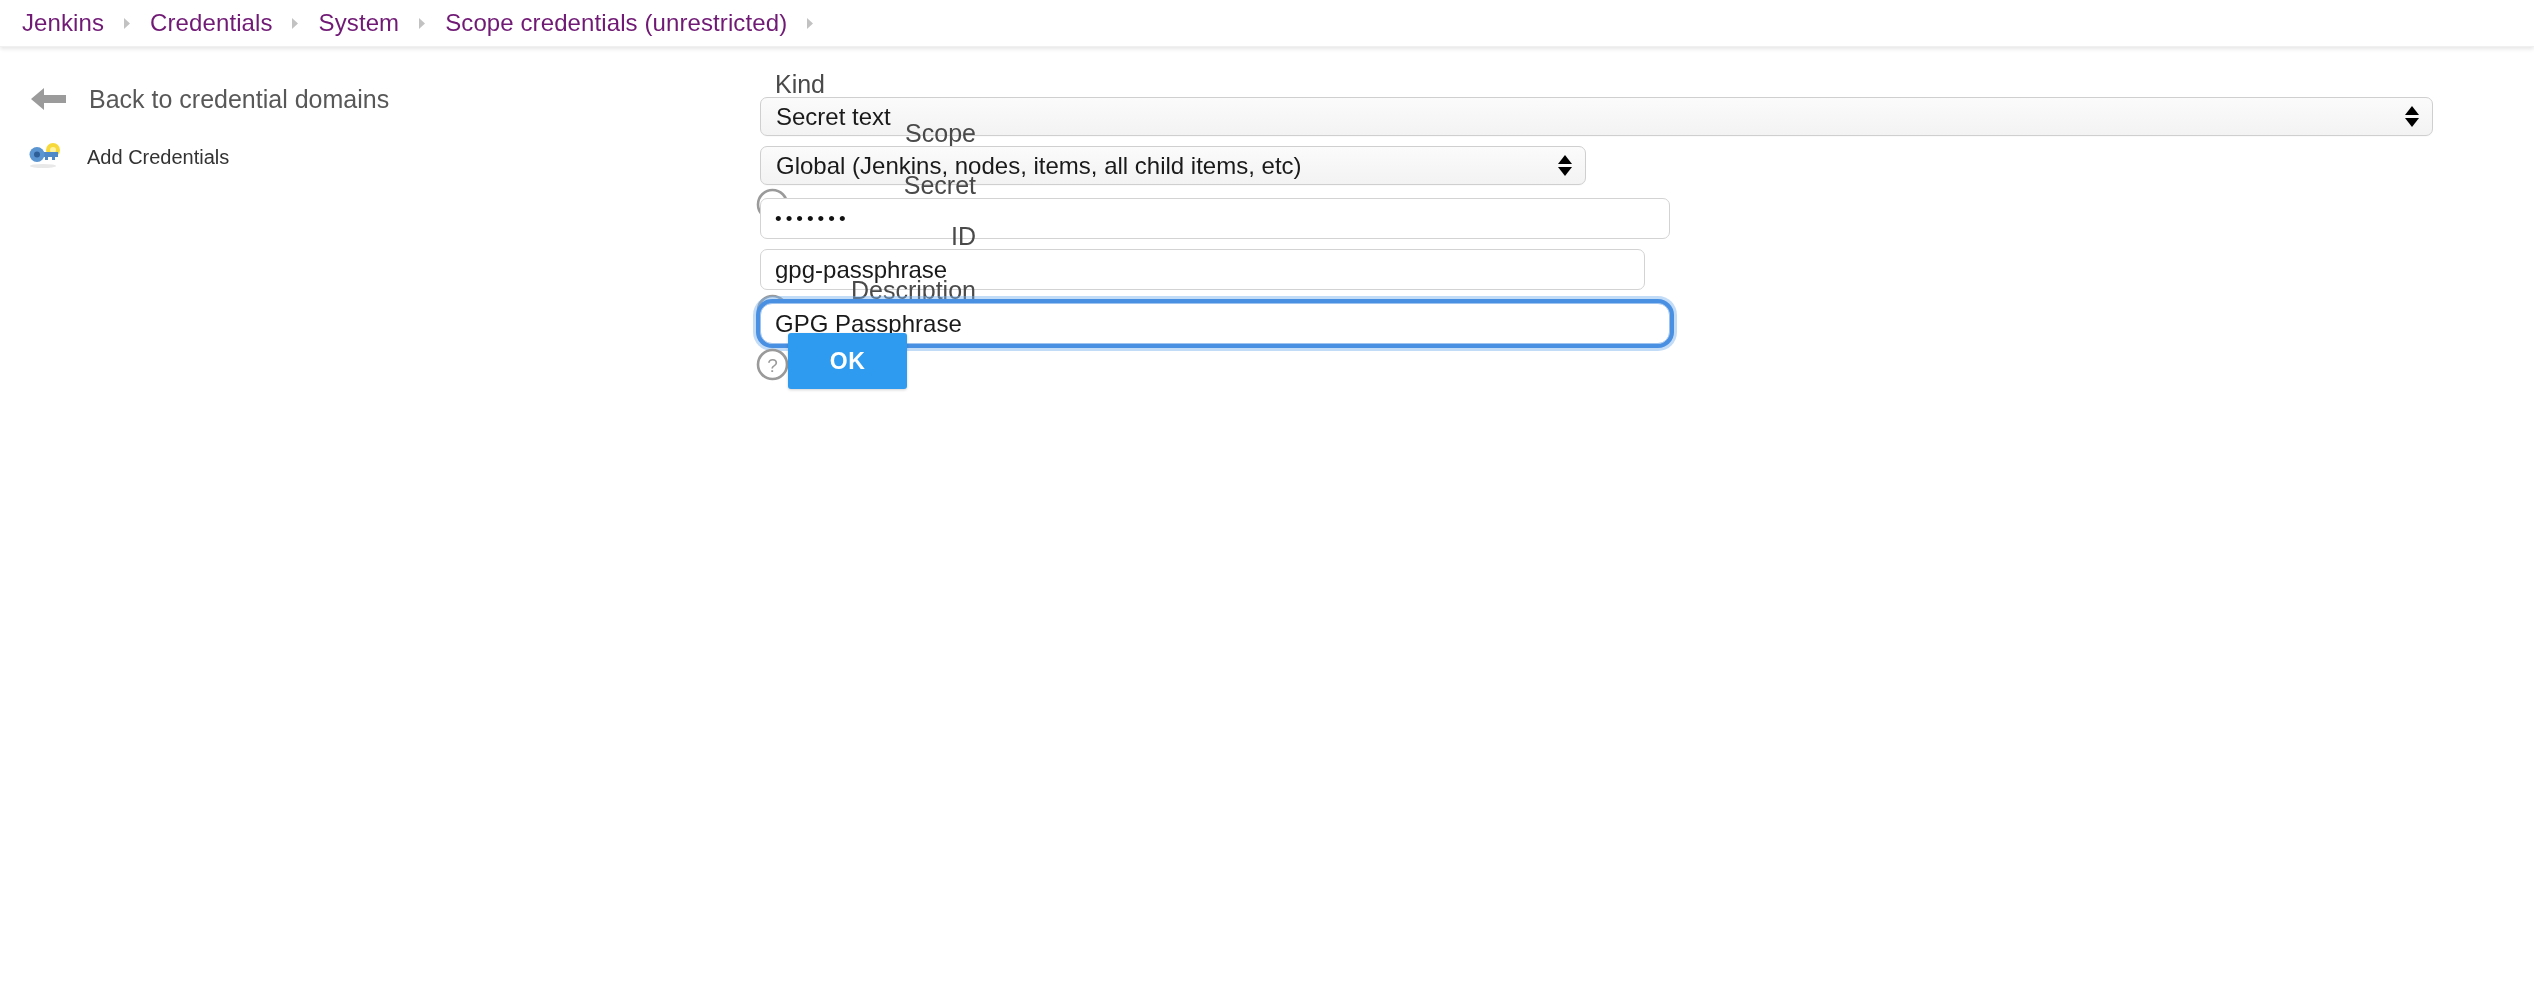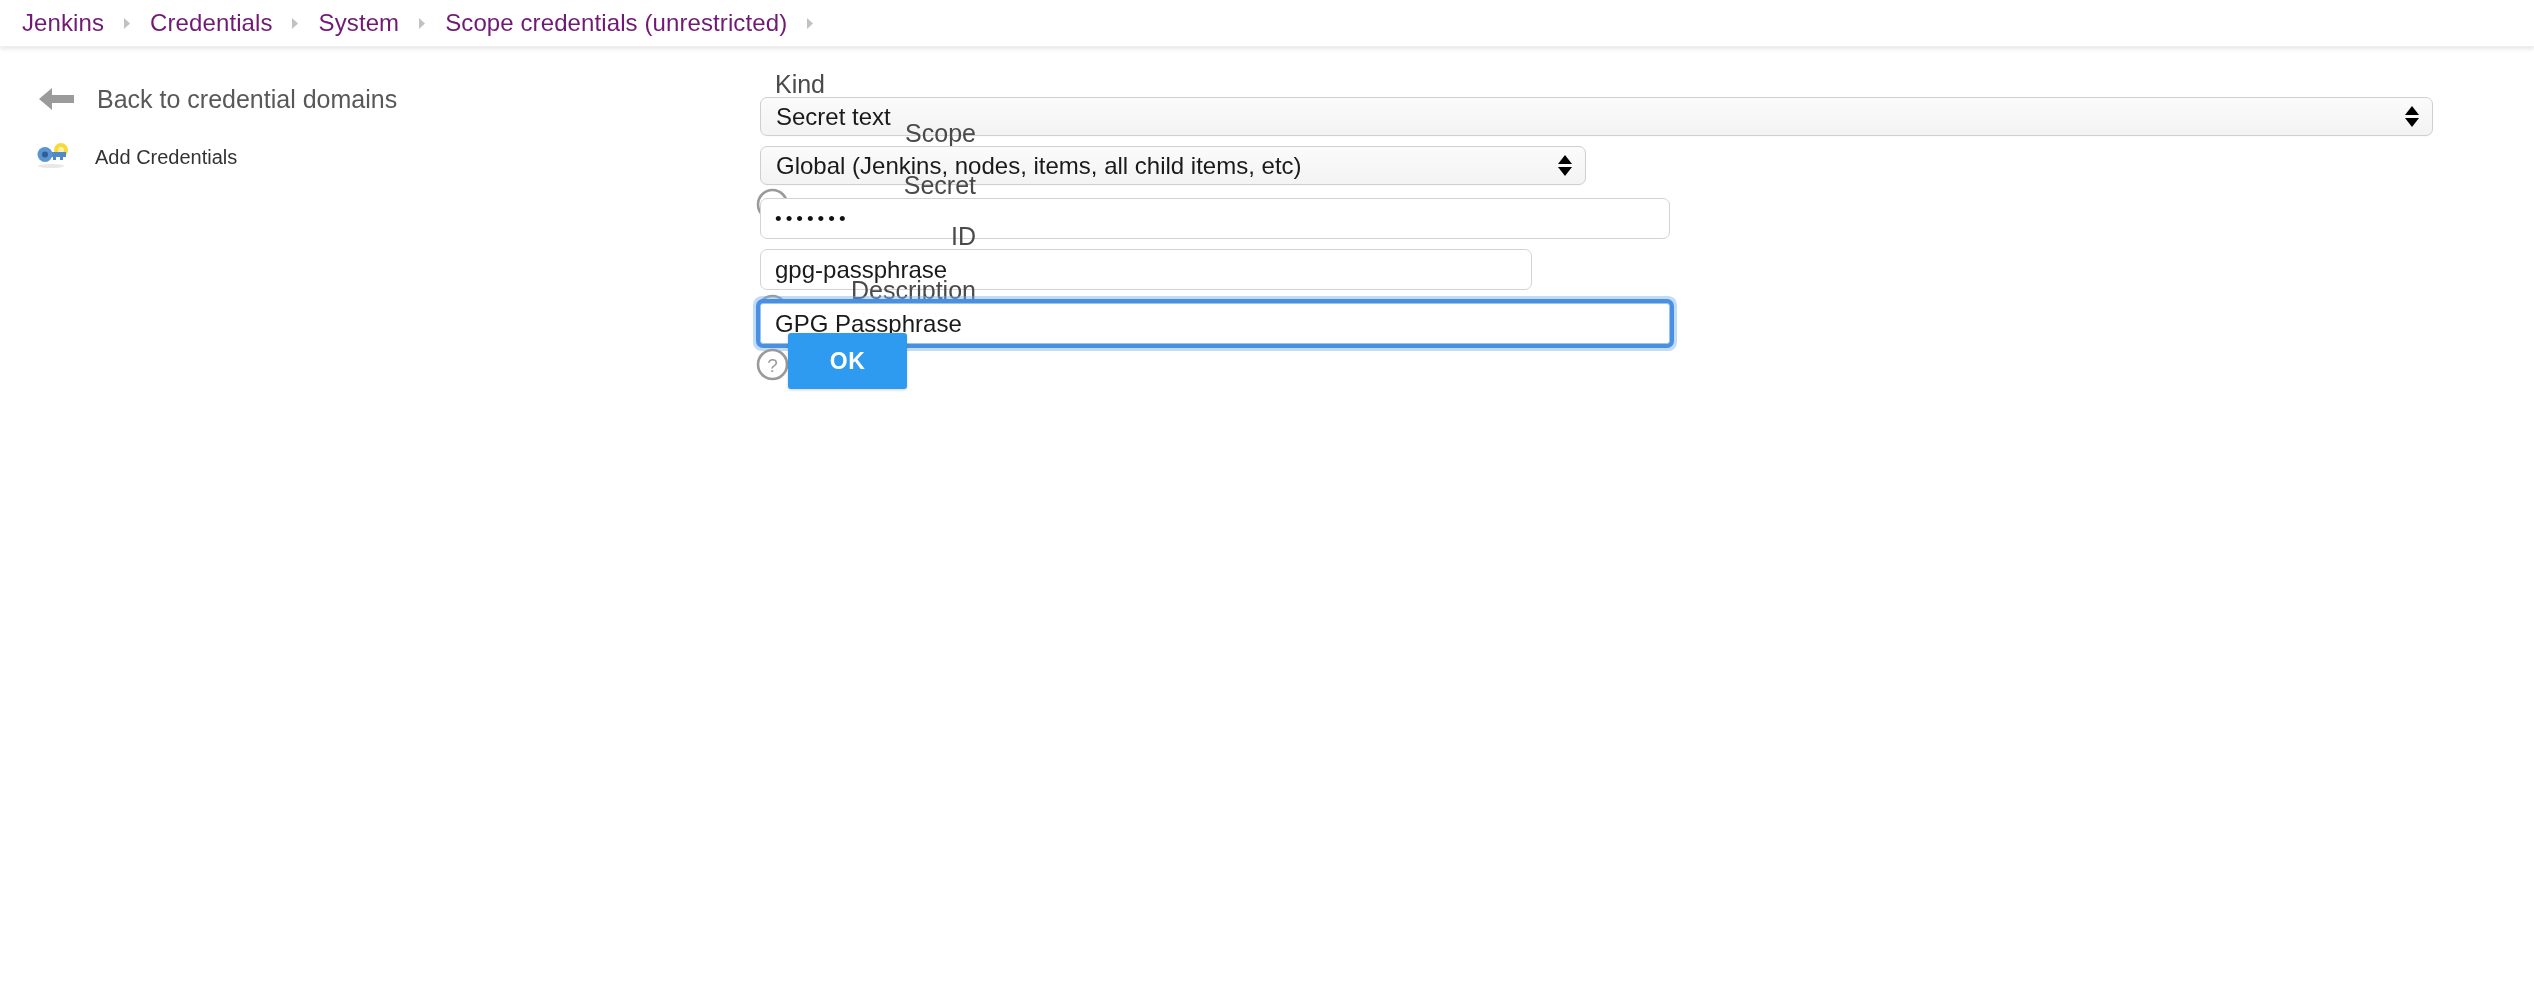--- a/index.html
+++ b/index.html
@@ -47,21 +47,21 @@
     color: #b9b9b9;
     line-height: 1;
     user-select: none;
   }
   .crumb-sep svg { display: block; margin: 0 auto; }
 
   
   .side-panel {
     position: absolute;
     top: 47px;
-    left: 8px;
+    left: 0;
     width: 740px;
     height: 828px;
   }
   .back-link {
     position: absolute;
     top: 34px;
     left: 28px;
     display: flex;
     align-items: center;
     cursor: pointer;
@@ -188,21 +188,21 @@
     overflow: hidden;
   }
   .text-input.secret-dots {
     font-size: 19px;
     letter-spacing: 4px;
     color: #111;
   }
   .text-input.focused {
     border: 1px solid #9dc3ee;
     box-shadow: 0 0 0 4px #4a90e2, 0 0 0 7px rgba(120,175,235,0.45);
-    border-radius: 3px;
+    border-radius: 12px;
   }
 
   
   .help-icon {
     width: 33px;
     height: 33px;
     flex: 0 0 auto;
     cursor: pointer;
   }
 
@@ -316,21 +316,21 @@
 
   <div class="row" style="top:116px; left:0; width:1794px;">
     <div class="row-label" style="width:236px; padding-top:10px;">Secret</div>
     <div class="text-input secret-dots" style="margin-left:20px; width:910px;">
       <span>•••••••</span>
     </div>
   </div>
 
   <div class="row" style="top:167px; left:0; width:1794px;">
     <div class="row-label" style="width:236px; padding-top:10px;">ID</div>
-    <div class="text-input" style="margin-left:20px; width:772px;">
+    <div class="text-input" style="margin-left:20px; width:885px;">
       <span>gpg-passphrase</span>
     </div>
     <span class="help-icon" style="margin-left:16px; margin-top:4px;">
       <svg width="33" height="33" viewBox="0 0 33 33">
         <circle cx="16.5" cy="16.5" r="14.5" fill="none" stroke="#9a9a9a" stroke-width="2.6"></circle>
         <text x="16.5" y="24" font-family="Liberation Sans, sans-serif" font-size="19" fill="#9a9a9a" text-anchor="middle">?</text>
       </svg>
     </span>
   </div>
 

